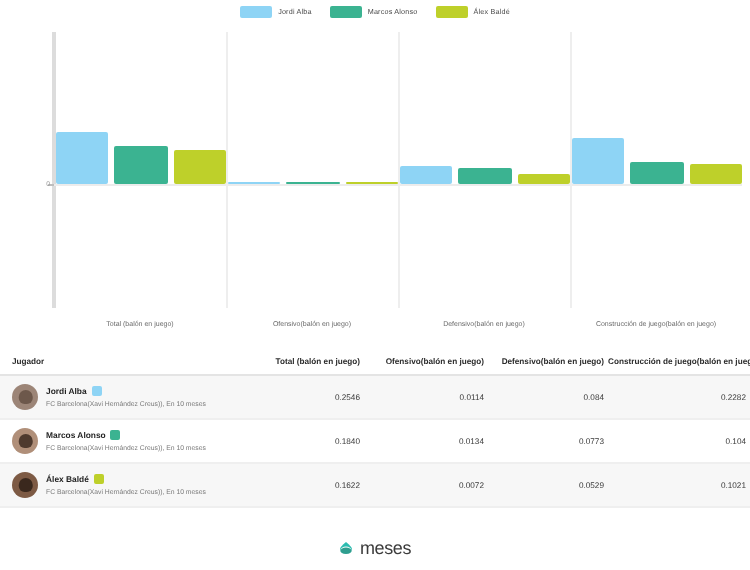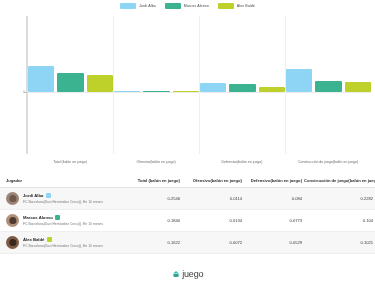--- a/index.html
+++ b/index.html
@@ -294,16 +294,16 @@
       </tbody>
     </table>
   </div>
 
   <div class="footer">
     <svg class="logo-mark" viewBox="0 0 24 24">
       <path d="M12 3 C6 8 3 11 3 14 a9 7 0 0 0 18 0 c0-3-3-6-9-11z" fill="#2bbcb0"></path>
       <ellipse cx="12" cy="15.5" rx="8.4" ry="5.6" fill="#ffffff"></ellipse>
       <ellipse cx="12" cy="16.2" rx="8.4" ry="4.8" fill="#2f9e8f"></ellipse>
     </svg>
-    <span class="logo-text">juego</span>
+    <span class="logo-text">meses</span>
   </div>
 
 </div>
 
 </body></html>

